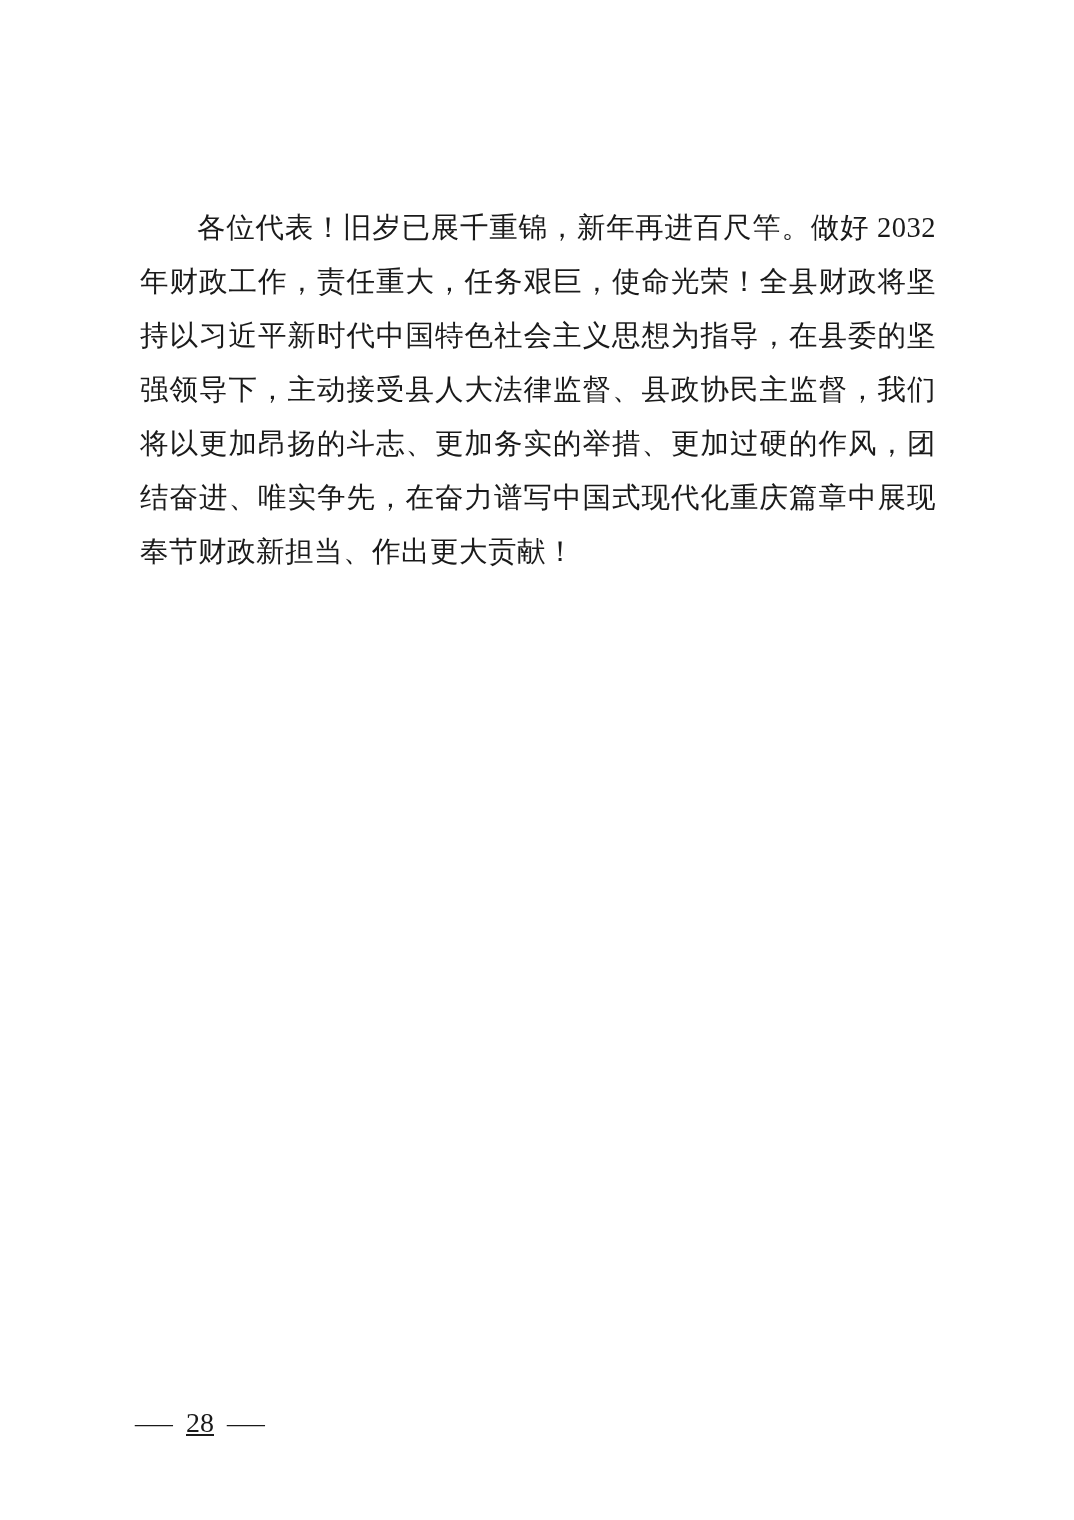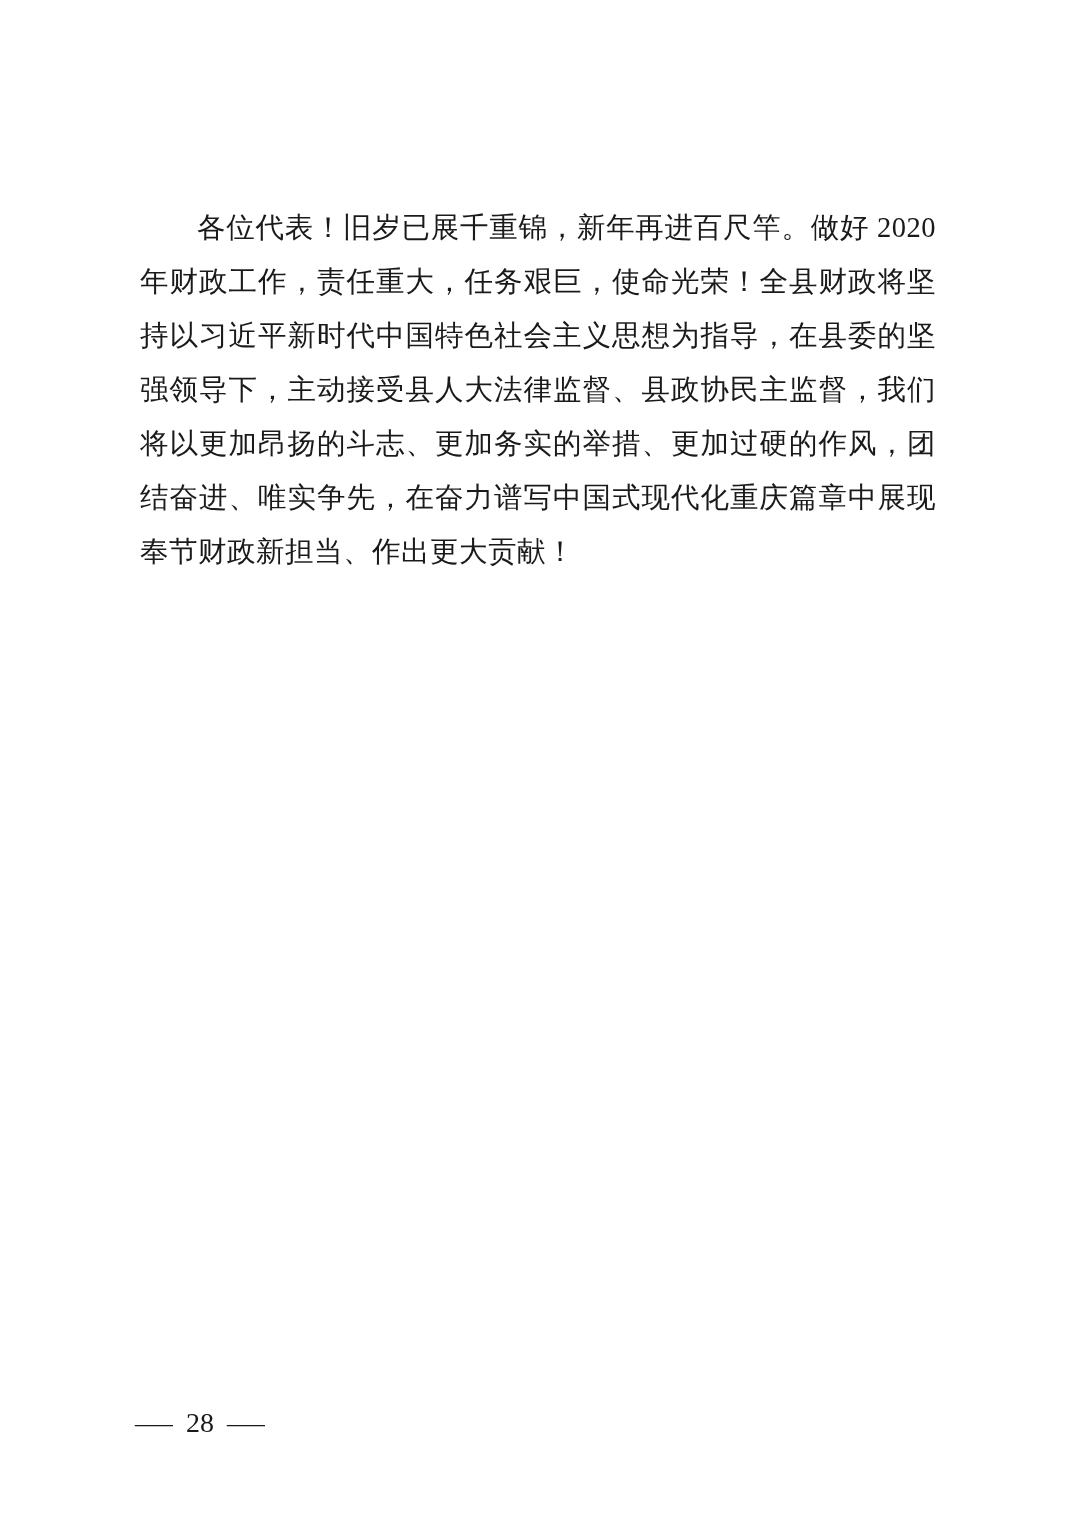--- a/index.html
+++ b/index.html
@@ -45,28 +45,29 @@
   }
   .footer-dash {
     display: inline-block;
     transform: scaleX(1.35);
     transform-origin: center;
     font-weight: 400;
   }
   .footer-num {
     display: inline-block;
     padding: 0 4px;
+    text-decoration: underline;
   }
 </style>
 </head>
 <body style="background: rgb(255, 255, 255); color: rgb(26, 26, 26);">
 
 <div class="page">
 
-  <p class="body-text">各位代表！旧岁已展千重锦，新年再进百尺竿。做好 2020 年财政工作，责任重大，任务艰巨，使命光荣！全县财政将坚持以习近平新时代中国特色社会主义思想为指导，在县委的坚强领导下，主动接受县人大法律监督、县政协民主监督，我们将以更加昂扬的斗志、更加务实的举措、更加过硬的作风，团结奋进、唯实争先，在奋力谱写中国式现代化重庆篇章中展现奉节财政新担当、作出更大贡献！</p>
+  <p class="body-text">各位代表！旧岁已展千重锦，新年再进百尺竿。做好 2032 年财政工作，责任重大，任务艰巨，使命光荣！全县财政将坚持以习近平新时代中国特色社会主义思想为指导，在县委的坚强领导下，主动接受县人大法律监督、县政协民主监督，我们将以更加昂扬的斗志、更加务实的举措、更加过硬的作风，团结奋进、唯实争先，在奋力谱写中国式现代化重庆篇章中展现奉节财政新担当、作出更大贡献！</p>
 
   <div class="page-footer">
     <span class="footer-dash">—</span>
     <span class="footer-num">28</span>
     <span class="footer-dash">—</span>
   </div>
 
 </div>
 
 </body></html>

